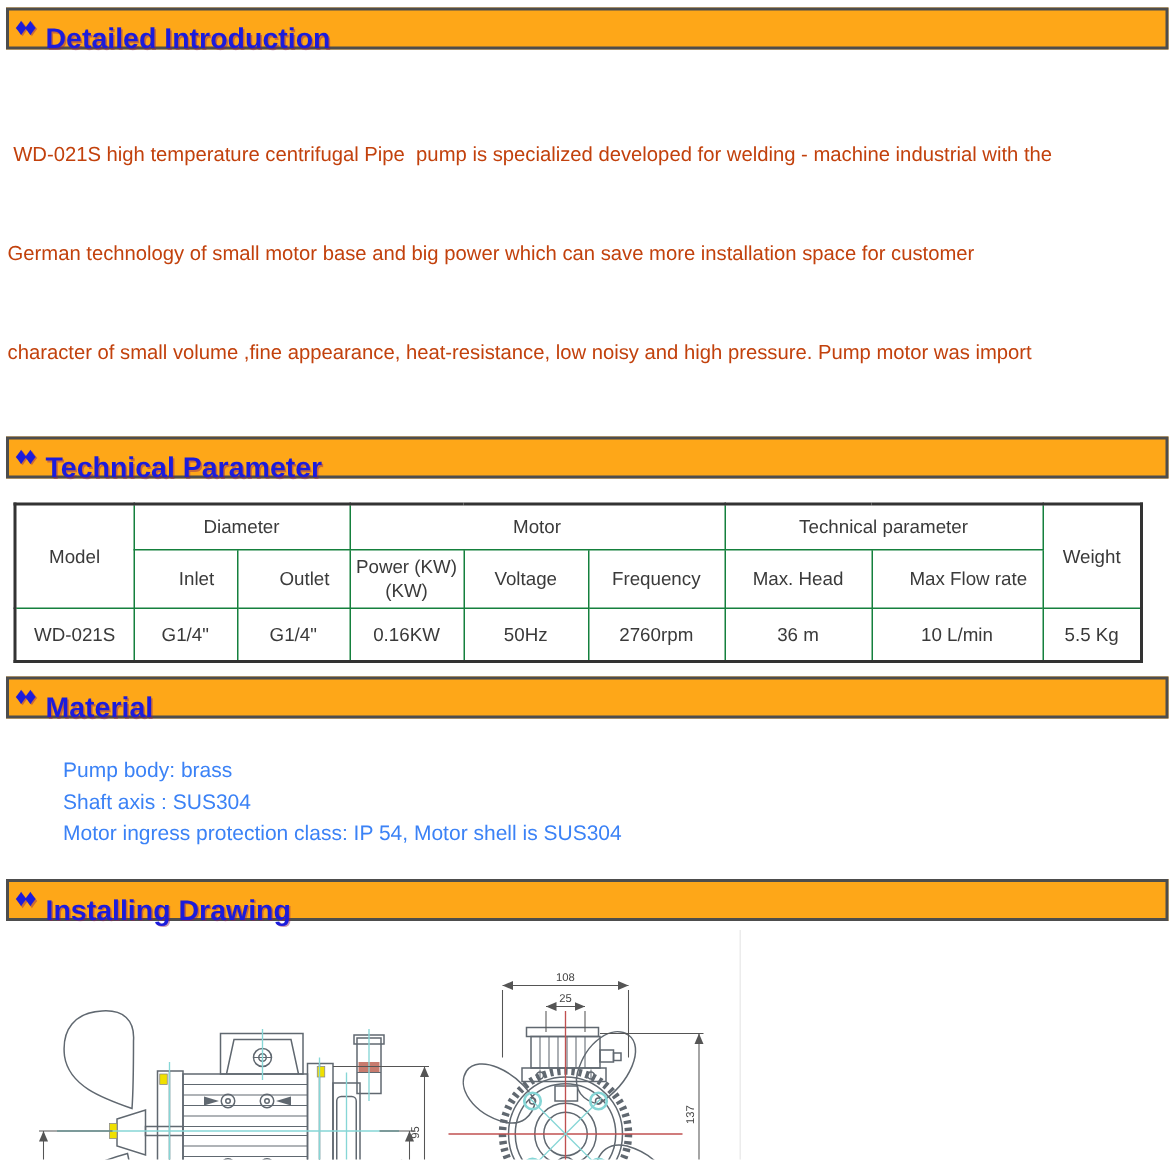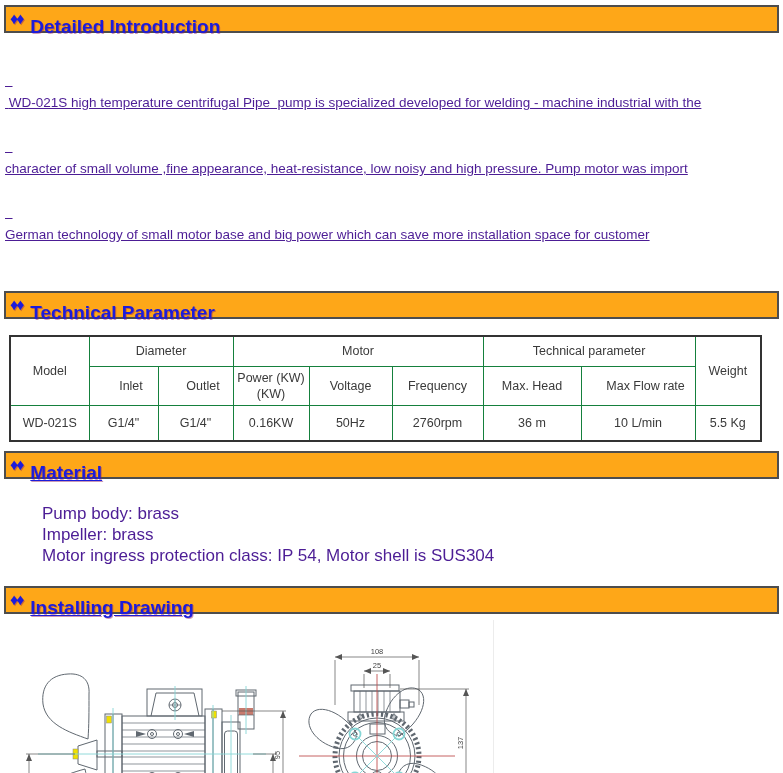--- a/index.html
+++ b/index.html
@@ -8,60 +8,59 @@
     font-family:"Liberation Sans","DejaVu Sans",sans-serif;
   }
   .bar{
     margin:0 4px;height:24px;background:#FEA718;border:2px solid #4D4D4D;
     display:flex;align-items:center;padding-left:4px;
     color:#1C1CDB;font-weight:bold;font-size:19px;
     text-shadow:1px 1px 0 rgba(140,30,90,0.45);
   }
   .bar .diamonds{font-size:16px;letter-spacing:-2px;margin-right:8px;}
   .bar .bar-label{letter-spacing:0px;margin-top:16px;}
-  .bar .bar-label.link{text-decoration:underline;cursor:pointer;}
+  .bar .bar-label.link{cursor:pointer;}
   .bar1{margin-top:5px;}
   .bar2{margin-top:23px;}
   .bar3{margin-top:9px;}
   .bar4{margin-top:20px;}
   .intro{
-    margin:15px 6px 0 5px;font-size:13.5px;color:#4c1d95;line-height:22px;
+    margin:15px 6px 0 5px;font-size:13.5px;color:#c2410c;line-height:22px;
     white-space:pre-wrap;
-    text-decoration:underline;
   }
   table.spec{
     border-collapse:collapse;table-layout:fixed;width:751px;
     margin:16px 0 0 9px;font-size:12.5px;color:#3A3A3A;
     border:2px solid #333;
   }
   table.spec th,table.spec td{
     border:1px solid #15803d;font-weight:normal;text-align:center;
     vertical-align:middle;padding:0 2px;overflow:hidden;
   }
   table.spec .al{text-align:center;padding-left:17px;}
   tr.h1r{height:30px;}
   tr.h2r{height:39px;}
   tr.h3r{height:36px;padding-left:36px;}
   .pw div{line-height:16px;}
-  .material{margin:24px 0 0 42px;font-size:17px;color:#4c1d95;line-height:21px;}
+  .material{margin:24px 0 0 42px;font-size:14px;color:#3b82f6;line-height:21px;}
   .drawing{margin:6px 0 0 18px;width:475px;height:262px;border-right:1px solid #ececec;}
   svg text{font-family:"Liberation Sans","DejaVu Sans",sans-serif;font-size:7.5px;fill:#444;}
 </style>
 </head>
 <body>
 
 <div class="bar bar1">
   <span class="diamonds">♦♦</span>
   <span class="bar-label">Detailed Introduction</span>
 </div>
 
 <div class="intro">
   <div> WD-021S high temperature centrifugal Pipe  pump is specialized developed for welding - machine industrial with the</div>
+  <div>German technology of small motor base and big power which can save more installation space for customer</div>
   <div>character of small volume ,fine appearance, heat-resistance, low noisy and high pressure. Pump motor was import</div>
-  <div>German technology of small motor base and big power which can save more installation space for customer</div>
 </div>
 
 <div class="bar bar2">
   <span class="diamonds">♦♦</span>
   <span class="bar-label">Technical Parameter</span>
 </div>
 
 <table class="spec">
   <colgroup>
     <col style="width:79px">
@@ -108,21 +107,21 @@
 </tbody>
   </table>
 
 <div class="bar bar3">
   <span class="diamonds">♦♦</span>
   <span class="bar-label link">Material</span>
 </div>
 
 <div class="material">
   <div>Pump body: brass</div>
-  <div>Impeller: brass</div>
+  <div>Shaft axis : SUS304</div>
   <div>Motor ingress protection class: IP 54, Motor shell is SUS304</div>
 </div>
 
 <div class="bar bar4">
   <span class="diamonds">♦♦</span>
   <span class="bar-label link">Installing Drawing</span>
 </div>
 
 <div class="drawing">
 <svg width="475" height="262" viewBox="0 0 475 262">

